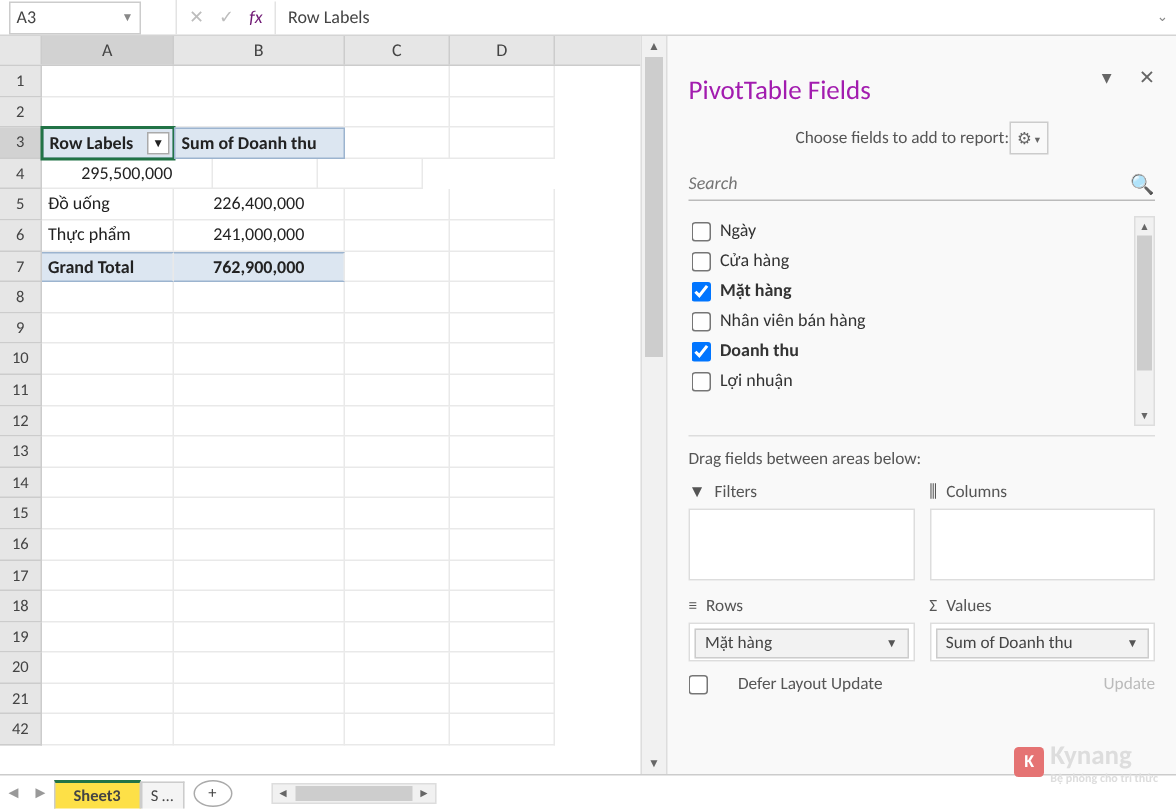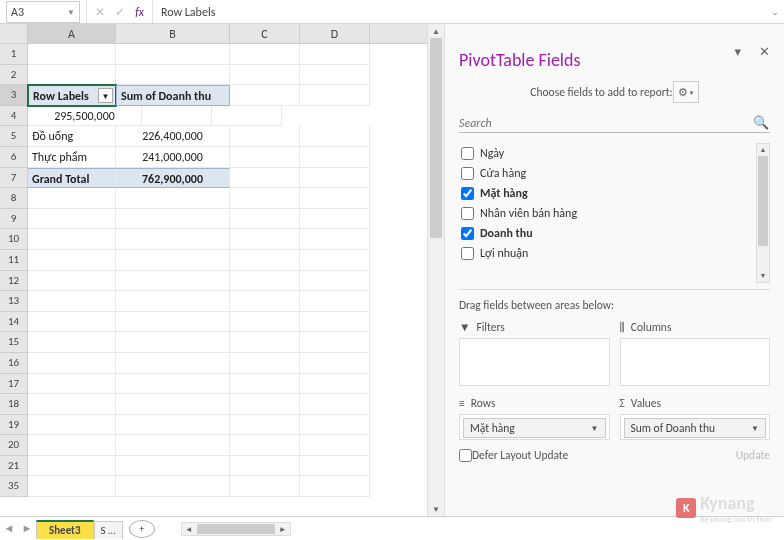--- a/index.html
+++ b/index.html
@@ -1,19 +1,19 @@
 <!DOCTYPE html>
 <html><head>
 <meta charset="utf-8">
 <style>
 * { box-sizing: border-box; margin: 0; padding: 0; font-family: "Segoe UI", Calibri, sans-serif; }
 body { width: 784px; height: 540px; background: #fff; overflow: hidden; font-size: 12px; color: #444; position: relative; }
 
 .formula-bar { display: flex; align-items: center; height: 24px; border-bottom: 1px solid #d4d4d4; background: #fff; }
-.name-box { width: 74px; height: 22px; border: 1px solid #ccc; margin: 0 6px 0 6px; display: flex; align-items: center; padding: 0 4px; }
+.name-box { width: 88px; height: 22px; border: 1px solid #ccc; margin: 0 23px 0 6px; display: flex; align-items: center; padding: 0 4px; }
 .name-box span.val { flex: 1; }
 .name-box .dd { font-size: 8px; color: #888; }
 .fx-group { display: flex; align-items: center; gap: 10px; padding: 0 8px; border-left: 1px solid #e3e3e3; height: 100%; color: #bdbdbd; }
 .fx-group .fx { font-style: italic; color: #701a75; }
 .formula-text { flex: 1; height: 22px; border-left: 1px solid #e3e3e3; display: flex; align-items: center; padding: 0 8px; }
 .expand { width: 18px; text-align: center; color: #888; font-size: 9px; }
 
 .main { display: flex; height: 492px; }
 .grid-area { flex: 1; display: flex; flex-direction: column; background: #fff; position: relative; }
 .col-headers { display: flex; height: 20px; background: #e6e6e6; border-bottom: 1px solid #ccc; }
@@ -74,21 +74,21 @@
 .divider { height: 1px; background: #ddd; margin: 6px 0 8px 0; }
 .areas-label { font-size: 11.5px; color: #555; margin-bottom: 8px; }
 .areas { display: grid; grid-template-columns: 1fr 1fr; gap: 10px; }
 .area { }
 .area-title { font-size: 11.5px; color: #555; display: flex; align-items: center; gap: 6px; margin-bottom: 4px; }
 .area-box { height: 48px; background: #fff; border: 1px solid #ddd; padding: 3px; }
 .area-box .chip { background: #f2f2f2; border: 1px solid #ccc; height: 20px; display: flex; align-items: center; justify-content: space-between; padding: 0 6px; font-size: 11.5px; }
 .area-box .chip .cd { font-size: 8px; color: #555; }
 .area-box.short { height: 26px; }
 
-.defer-row { display: flex; align-items: center; gap: 0; margin-top: 8px; font-size: 11.5px; color: #555; }
+.defer-row { display: flex; align-items: center; gap: 20px; margin-top: 8px; font-size: 11.5px; color: #555; }
 .defer-row .upd { margin-left: auto; color: #bbb; }
 
 .watermark { position: absolute; right: 12px; bottom: 16px; font-size: 18px; color: #ddd; font-weight: bold; display: flex; align-items: center; gap: 4px; pointer-events:none; }
 .watermark .k { width: 20px; height: 20px; background: #e57373; border-radius: 3px; color: #fff; font-size: 12px; display: flex; align-items: center; justify-content: center; }
 .watermark .sub { font-size: 8px; color: #ddd; display: block; }
 </style>
 </head>
 <body>
 
 <div class="formula-bar">
@@ -257,21 +257,21 @@
           <div class="cell col-D"></div>
         </div>
         <div class="row">
           <div class="rh">21</div>
           <div class="cell col-A"></div>
           <div class="cell col-B"></div>
           <div class="cell col-C"></div>
           <div class="cell col-D"></div>
         </div>
         <div class="row">
-          <div class="rh">35</div>
+          <div class="rh">42</div>
           <div class="cell col-A"></div>
           <div class="cell col-B"></div>
           <div class="cell col-C"></div>
           <div class="cell col-D"></div>
         </div>
       </div>
   </div>
   <div class="vscroll">
     <div class="arr up">▲</div>
     <div class="thumb"></div>

